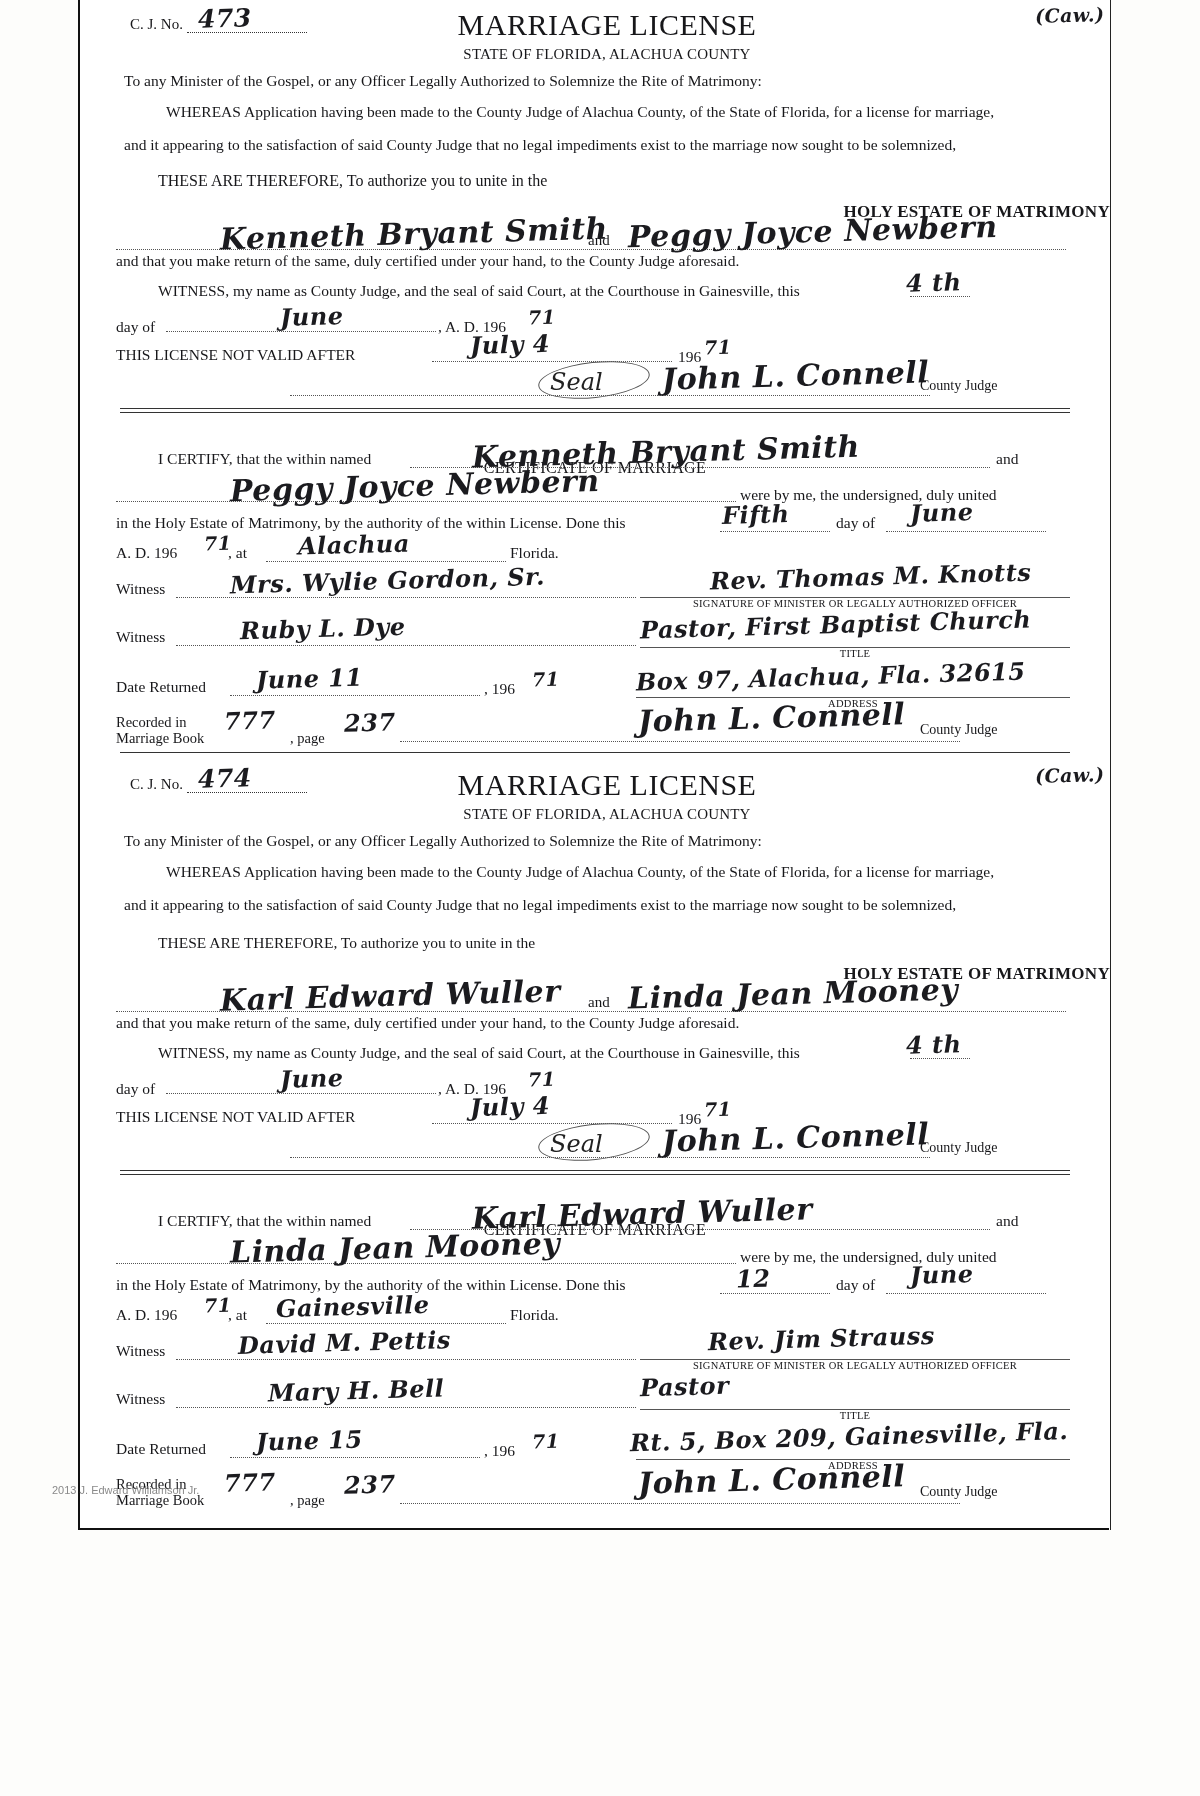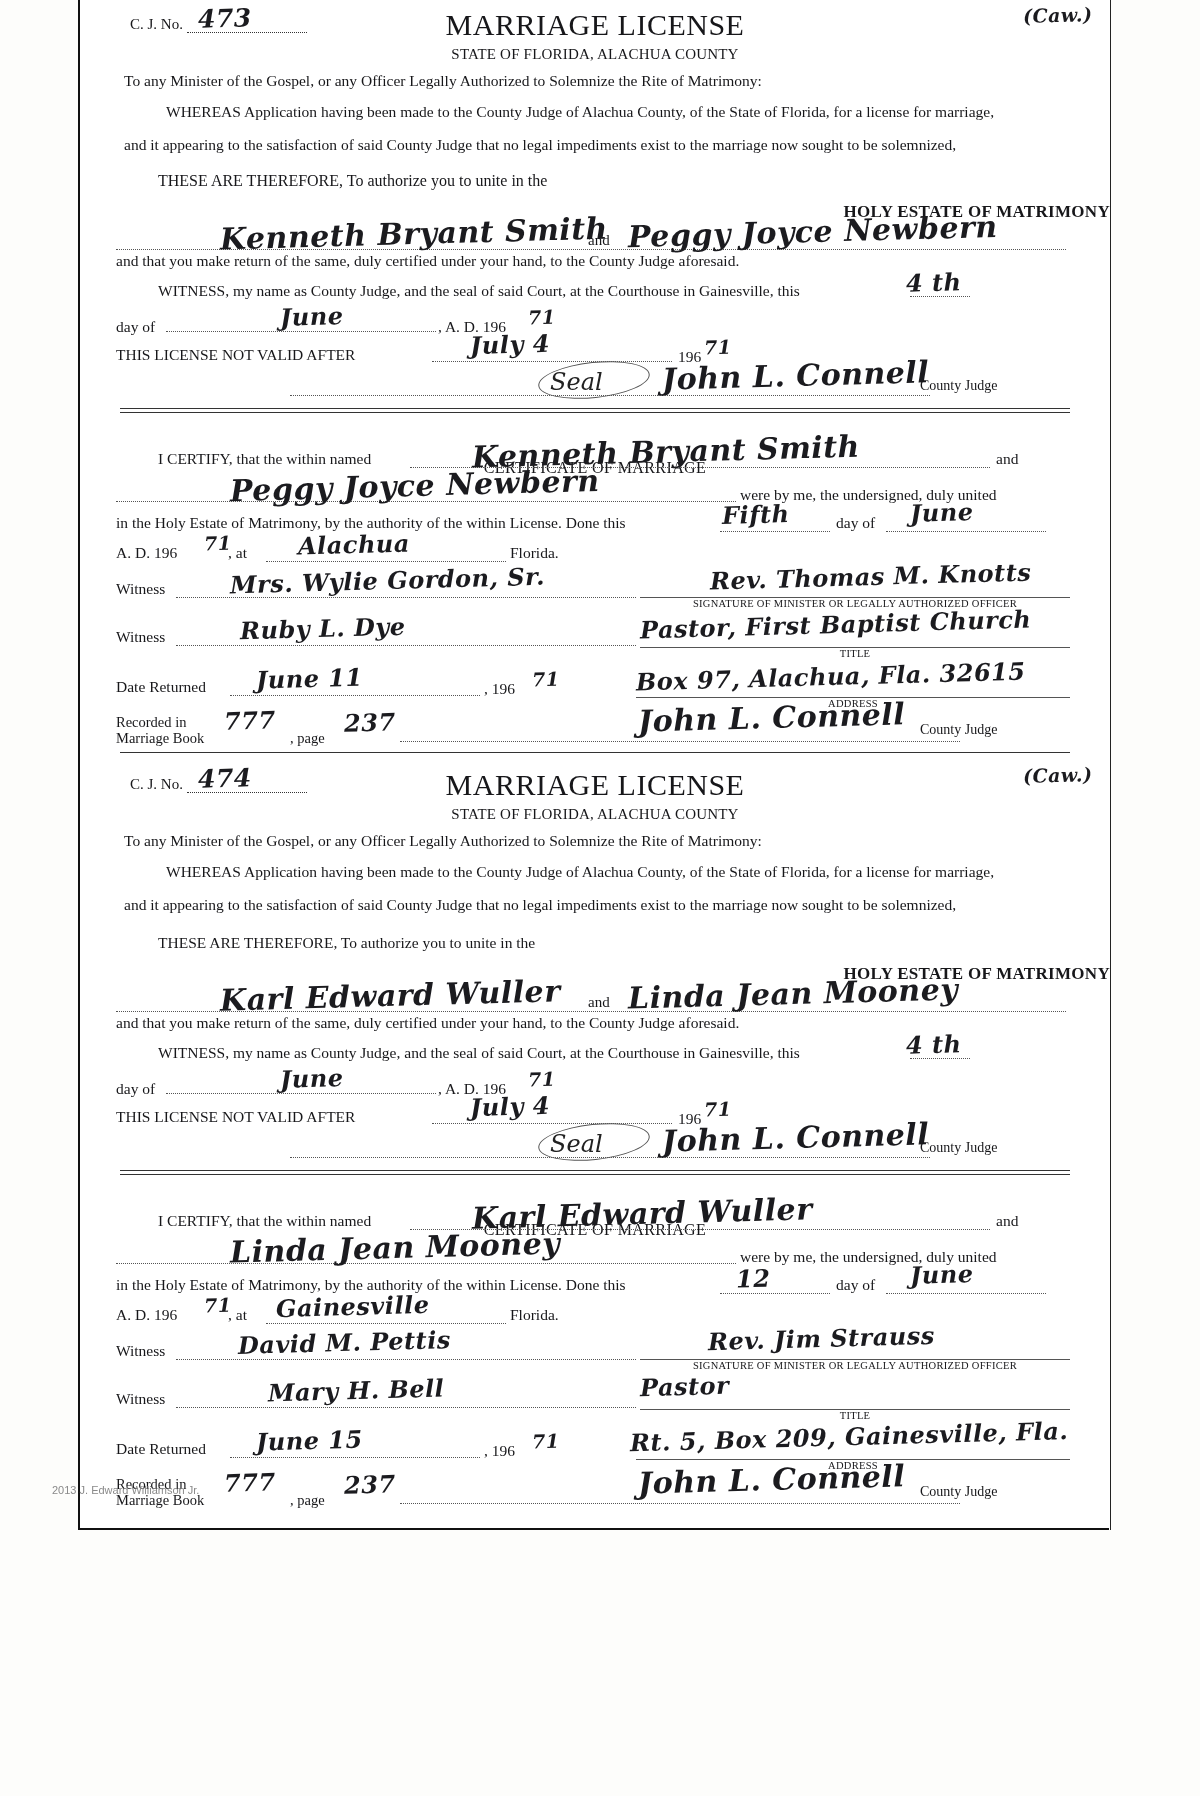--- a/index.html
+++ b/index.html
@@ -31,21 +31,21 @@
     position:absolute;
     left:-2px;bottom:0;width:1031px;height:2px;background:#111;
   }
   .lic{
     position:absolute;
     left:0;width:1030px;
   }
   .lic1{top:0;height:760px;}
   .lic2{top:760px;height:770px;}
 
-  .inner{position:relative;width:100%;height:100%;}
+  .inner{position:relative;width:100%;height:100%;padding-left:12px;}
 
   .title{
     text-align:center;
     font-size:30px;
     letter-spacing:.5px;
     font-weight:400;
     margin:0;
     padding-top:8px;
     font-family:"Liberation Serif", serif;
   }

